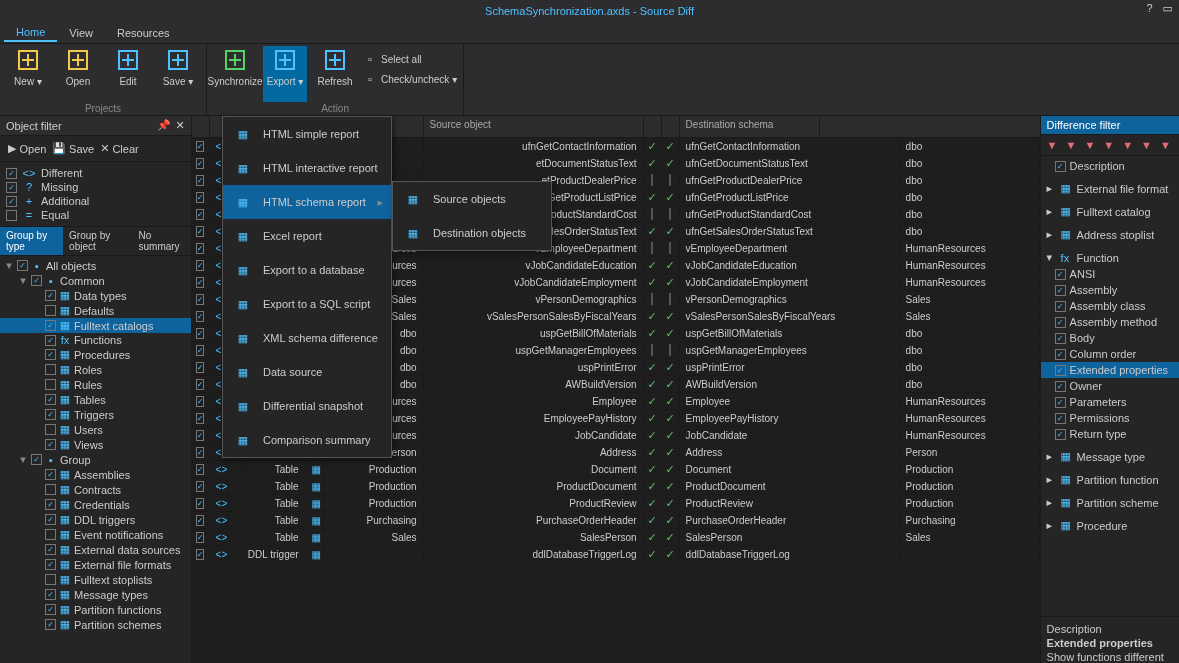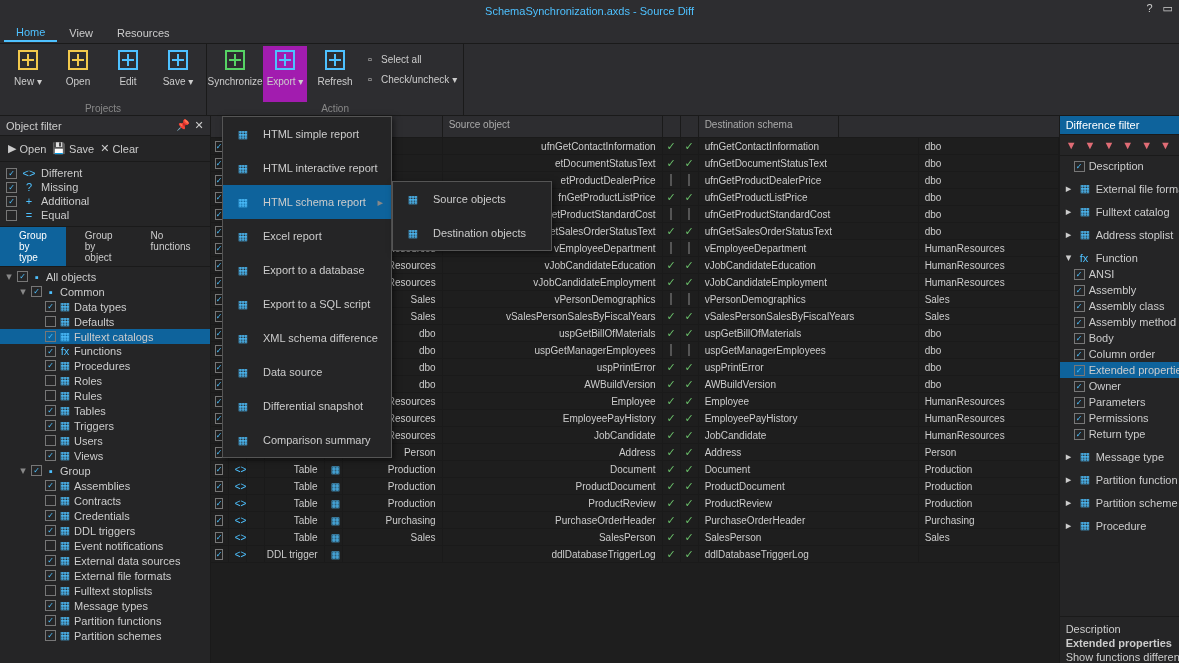--- a/index.html
+++ b/index.html
@@ -10,37 +10,37 @@
 .menutabs{height:22px;display:flex;align-items:center;padding:0 4px;border-bottom:1px solid #1a1a1a}
 .menutabs .tab{padding:2px 12px;color:#ccc;cursor:pointer}
 .menutabs .tab.active{color:#4ec1ff;border-bottom:2px solid #4ec1ff}
 .ribbon{height:72px;display:flex;border-bottom:1px solid #1a1a1a}
 .ribbongroup{display:flex;flex-direction:column;align-items:center;padding:2px 6px 0;border-right:1px solid #1a1a1a}
 .ribbongroup .btns{display:flex;gap:6px;flex:1;align-items:flex-start}
 .ribbongroup .grplabel{font-size:10px;color:#888;margin-bottom:1px}
 .rbtn{display:flex;flex-direction:column;align-items:center;justify-content:flex-start;width:44px;height:56px;cursor:pointer}
 .rbtn .icon{width:28px;height:28px;margin-bottom:2px;display:flex;align-items:center;justify-content:center}
 .rbtn .lbl{font-size:10px;text-align:center;line-height:11px}
-.rbtn.active{background:#a21caf}
+.rbtn.active{background:#0369a1}
 .rbtn.sm{width:auto;height:18px;flex-direction:row;gap:4px}
 .rbtn.sm .icon{width:14px;height:14px;margin:0}
 .smallcol{display:flex;flex-direction:column;gap:2px;padding-top:4px}
 
 .columns{display:flex;height:565px}
 .panel{display:flex;flex-direction:column;background:#252526}
 .objfilter{width:220px;border-right:1px solid #1a1a1a}
 .panelhdr{background:#2d2d30;padding:3px 6px;display:flex;align-items:center;justify-content:space-between;border-bottom:1px solid #1a1a1a}
 .panelhdr .t{color:#ccc}
 .toolbar{display:flex;gap:6px;padding:6px 8px;border-bottom:1px solid #1a1a1a}
 .tbtn{display:flex;align-items:center;gap:3px;cursor:pointer}
 .filters{padding:4px 6px;border-bottom:1px solid #1a1a1a}
 .frow{display:flex;align-items:center;gap:4px;padding:1px 0}
 .chk{width:11px;height:11px;border:1px solid #777;display:inline-flex;align-items:center;justify-content:center;font-size:8px;color:#4ec1ff}
 .tabs2{display:flex;border-bottom:1px solid #1a1a1a}
-.tabs2 .t2{padding:3px 19px;font-size:10px;cursor:pointer}
+.tabs2 .t2{padding:3px 6px;font-size:10px;cursor:pointer}
 .tabs2 .t2.active{background:#0e639c;color:#fff}
 .tree{flex:1;overflow:auto;padding:2px 0}
 .tnode{display:flex;align-items:center;gap:3px;padding:1px 4px;cursor:pointer}
 .tnode.sel{background:#0e639c;color:#fff}
 .tnode .exp{width:10px;text-align:center;color:#888}
 .tnode .ico{width:12px;text-align:center}
 
 .maingrid{flex:1;display:flex;flex-direction:column;background:#1e1e1e;position:relative}
 .gridhdr{display:flex;background:#2d2d30;border-bottom:1px solid #1a1a1a;height:22px}
 .gh{padding:3px 6px;border-right:1px solid #1a1a1a;font-size:10px;color:#aaa}
@@ -215,21 +215,21 @@
         </div>
         <div class="frow">
           <span class="chk"></span>
           <span style="color:#4ec1ff;width:16px;text-align:center">=</span>
           <span>Equal</span>
         </div>
       </div>
   <div class="tabs2" id="of-tabs">
         <div class="t2 active">Group by type</div>
         <div class="t2">Group by object</div>
-        <div class="t2">No functions</div>
+        <div class="t2">No summary</div>
       </div>
   <div class="tree" id="of-tree">
         <div class="tnode" style="padding-left: 4px;">
           <span class="exp">▾</span>
           <span class="chk">✓</span>
           <span class="ico" style="color:#4ec1ff">▪</span>
           <span>All objects</span>
         </div>
         <div class="tnode" style="padding-left: 18px;">
           <span class="exp">▾</span>

